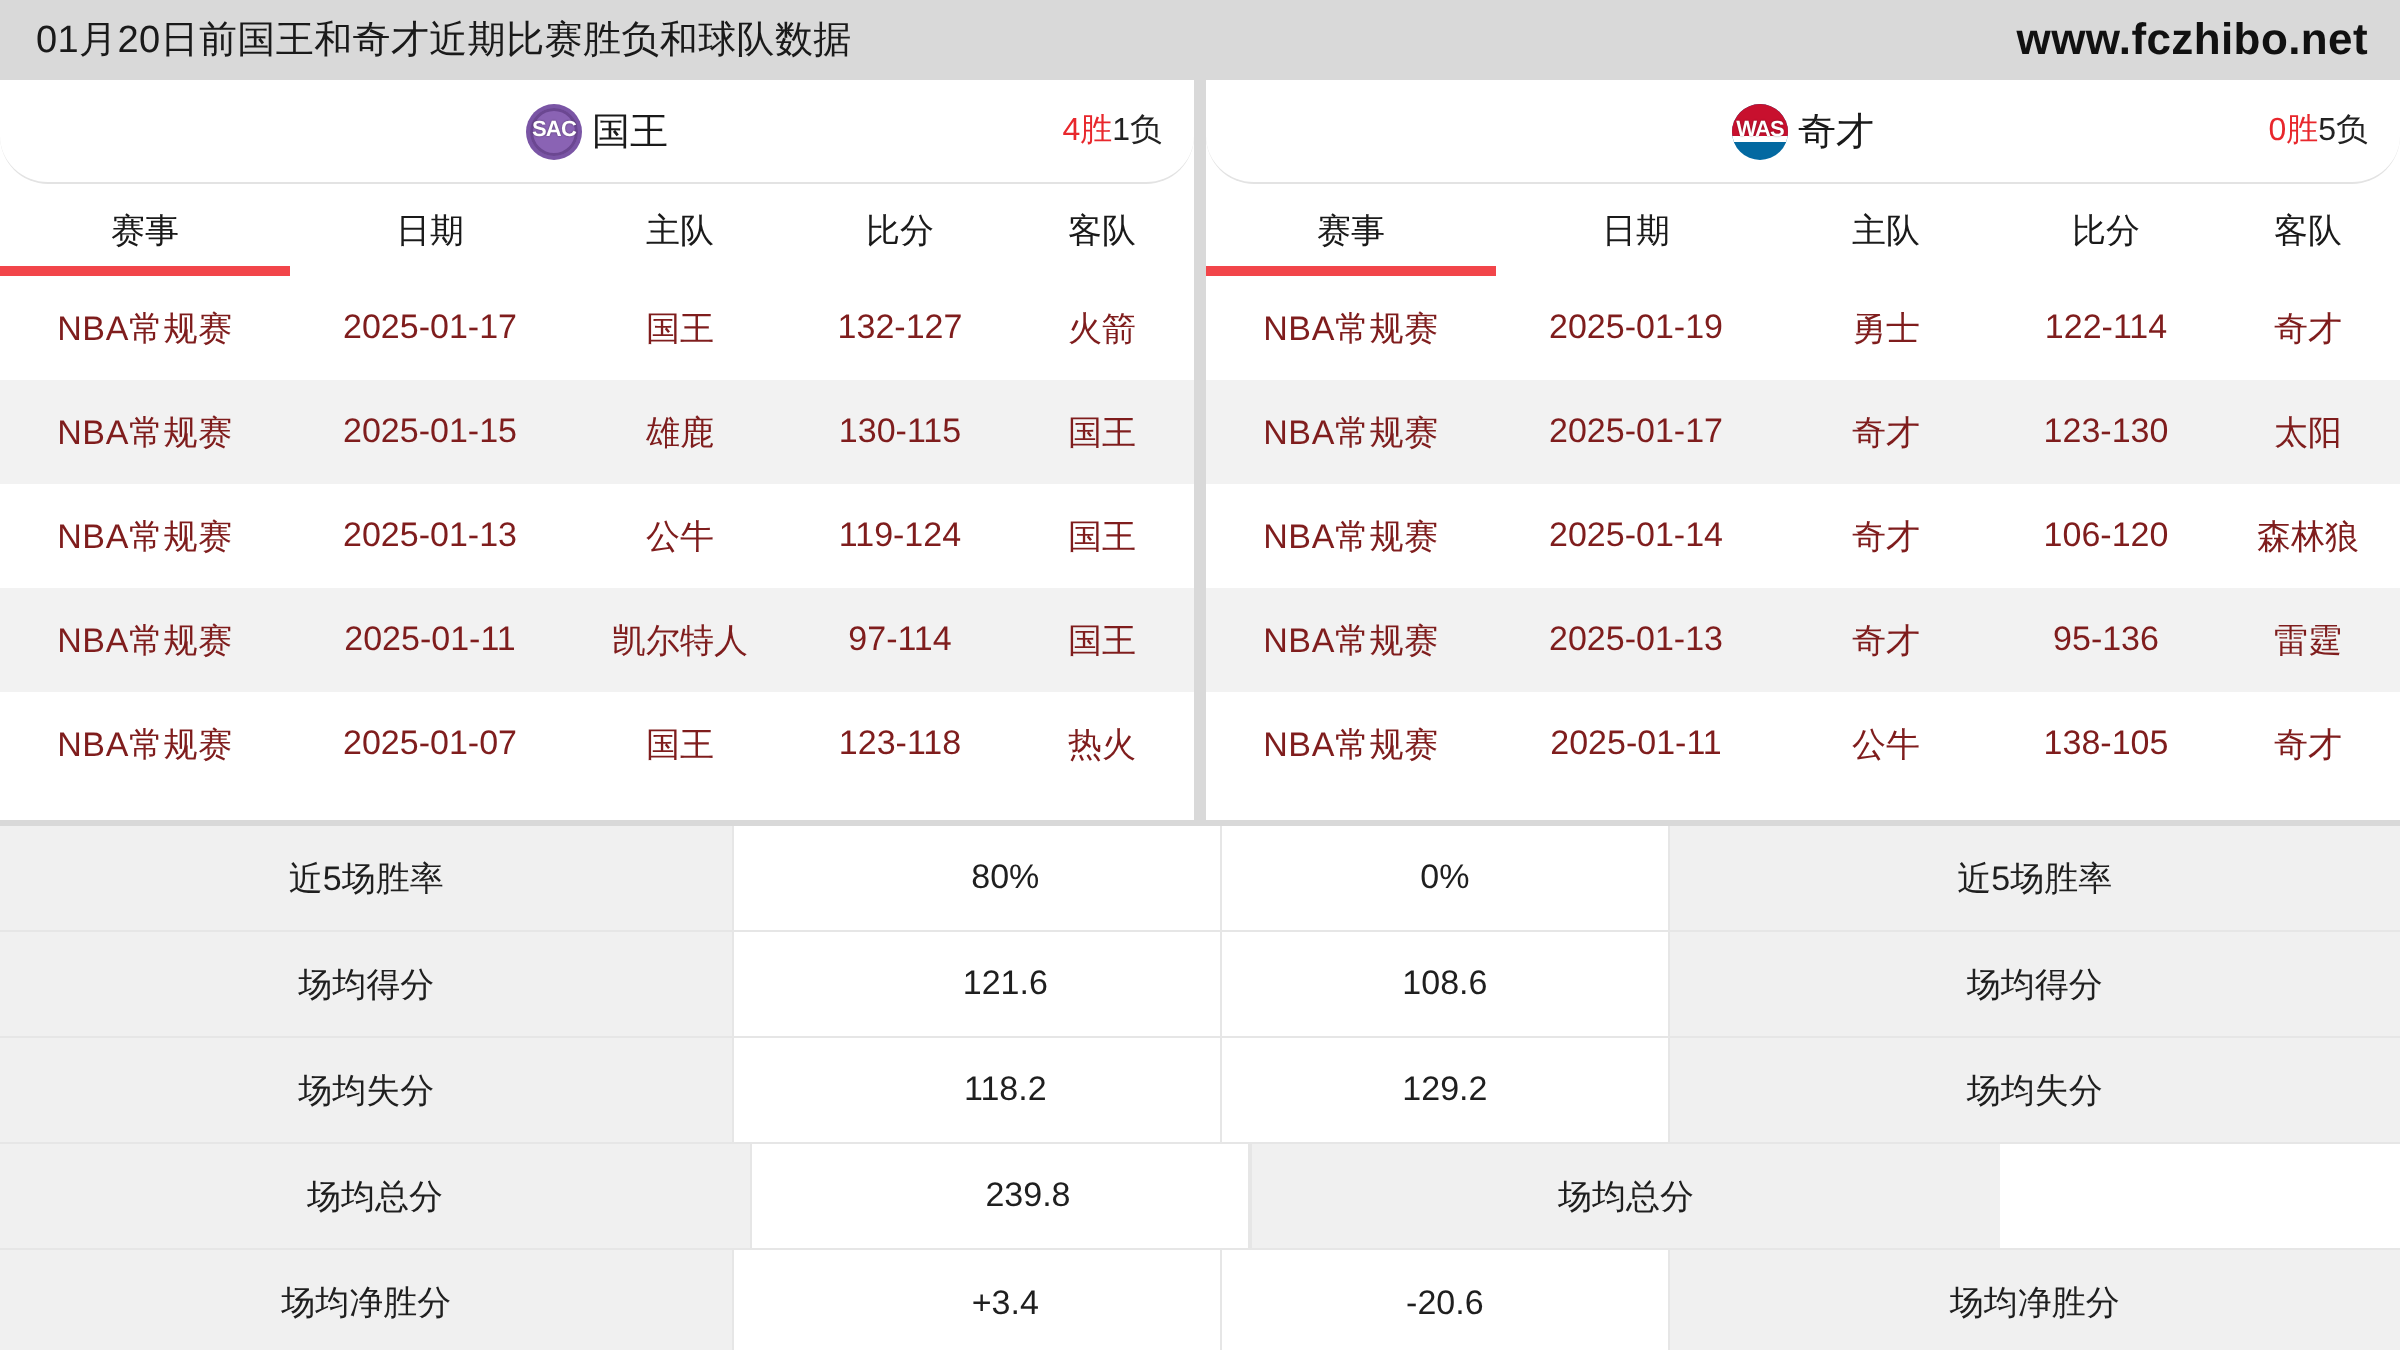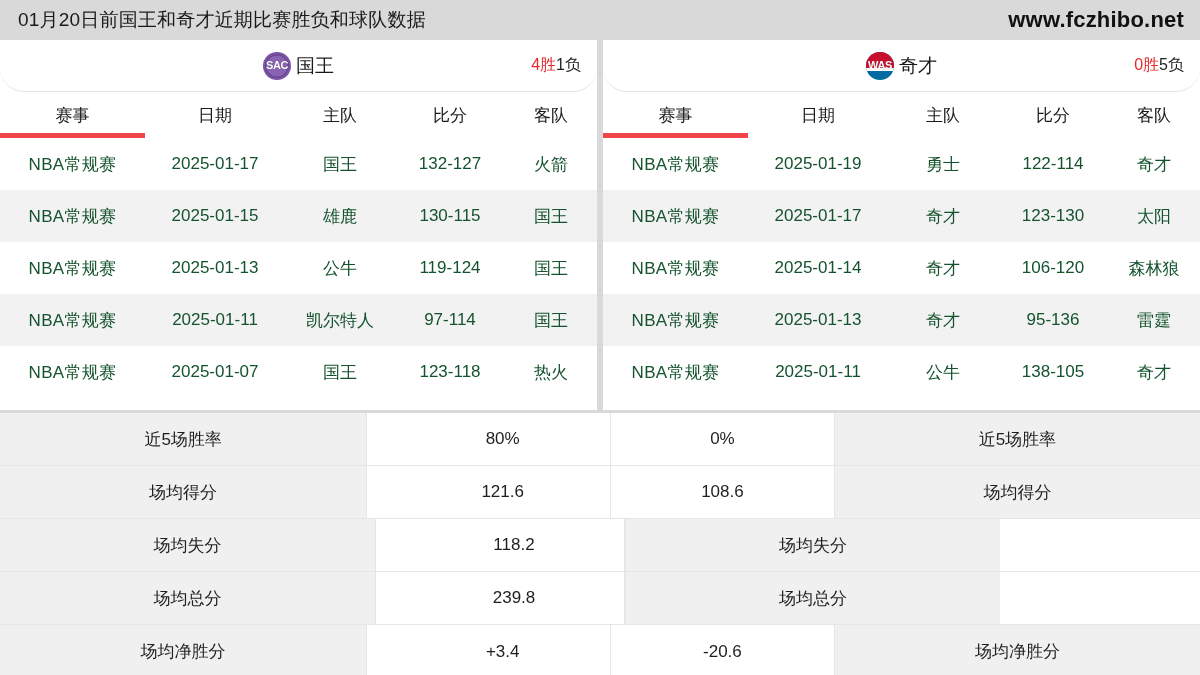--- a/index.html
+++ b/index.html
@@ -143,21 +143,21 @@
   table.matches th.c-league::after {
     content: "";
     position: absolute;
     left: 0; bottom: 0;
     width: 145px; height: 5px;
     background: #f2454a;
   }
   table.matches td {
     height: 52px;
     font-size: 17px;
-    color: #14532d;
+    color: #7f1d1d;
     text-align: center;
     vertical-align: middle;
     white-space: nowrap;
   }
   table.matches tr.row-odd td { background: #ffffff; }
   table.matches tr.row-even td { background: #f2f2f2; }
   td.league {
     color: #ffffff;
     font-size: 16px;
     letter-spacing: .3px;
@@ -344,20 +344,21 @@
     </div>
     <div class="stat-row">
       <div class="stat-cell stat-label left">场均得分</div>
       <div class="stat-cell stat-val left">121.6</div>
       <div class="stat-cell stat-val right">108.6</div>
       <div class="stat-cell stat-label right">场均得分</div>
     </div>
     <div class="stat-row">
       <div class="stat-cell stat-label left">场均失分</div>
       <div class="stat-cell stat-val left">118.2</div>
+      <div class="stat-cell stat-val right">129.2</div>
       <div class="stat-cell stat-label right">场均失分</div>
     </div>
     <div class="stat-row">
       <div class="stat-cell stat-label left">场均总分</div>
       <div class="stat-cell stat-val left">239.8</div>
       <div class="stat-cell stat-label right">场均总分</div>
     </div>
     <div class="stat-row">
       <div class="stat-cell stat-label left">场均净胜分</div>
       <div class="stat-cell stat-val left">+3.4</div>

